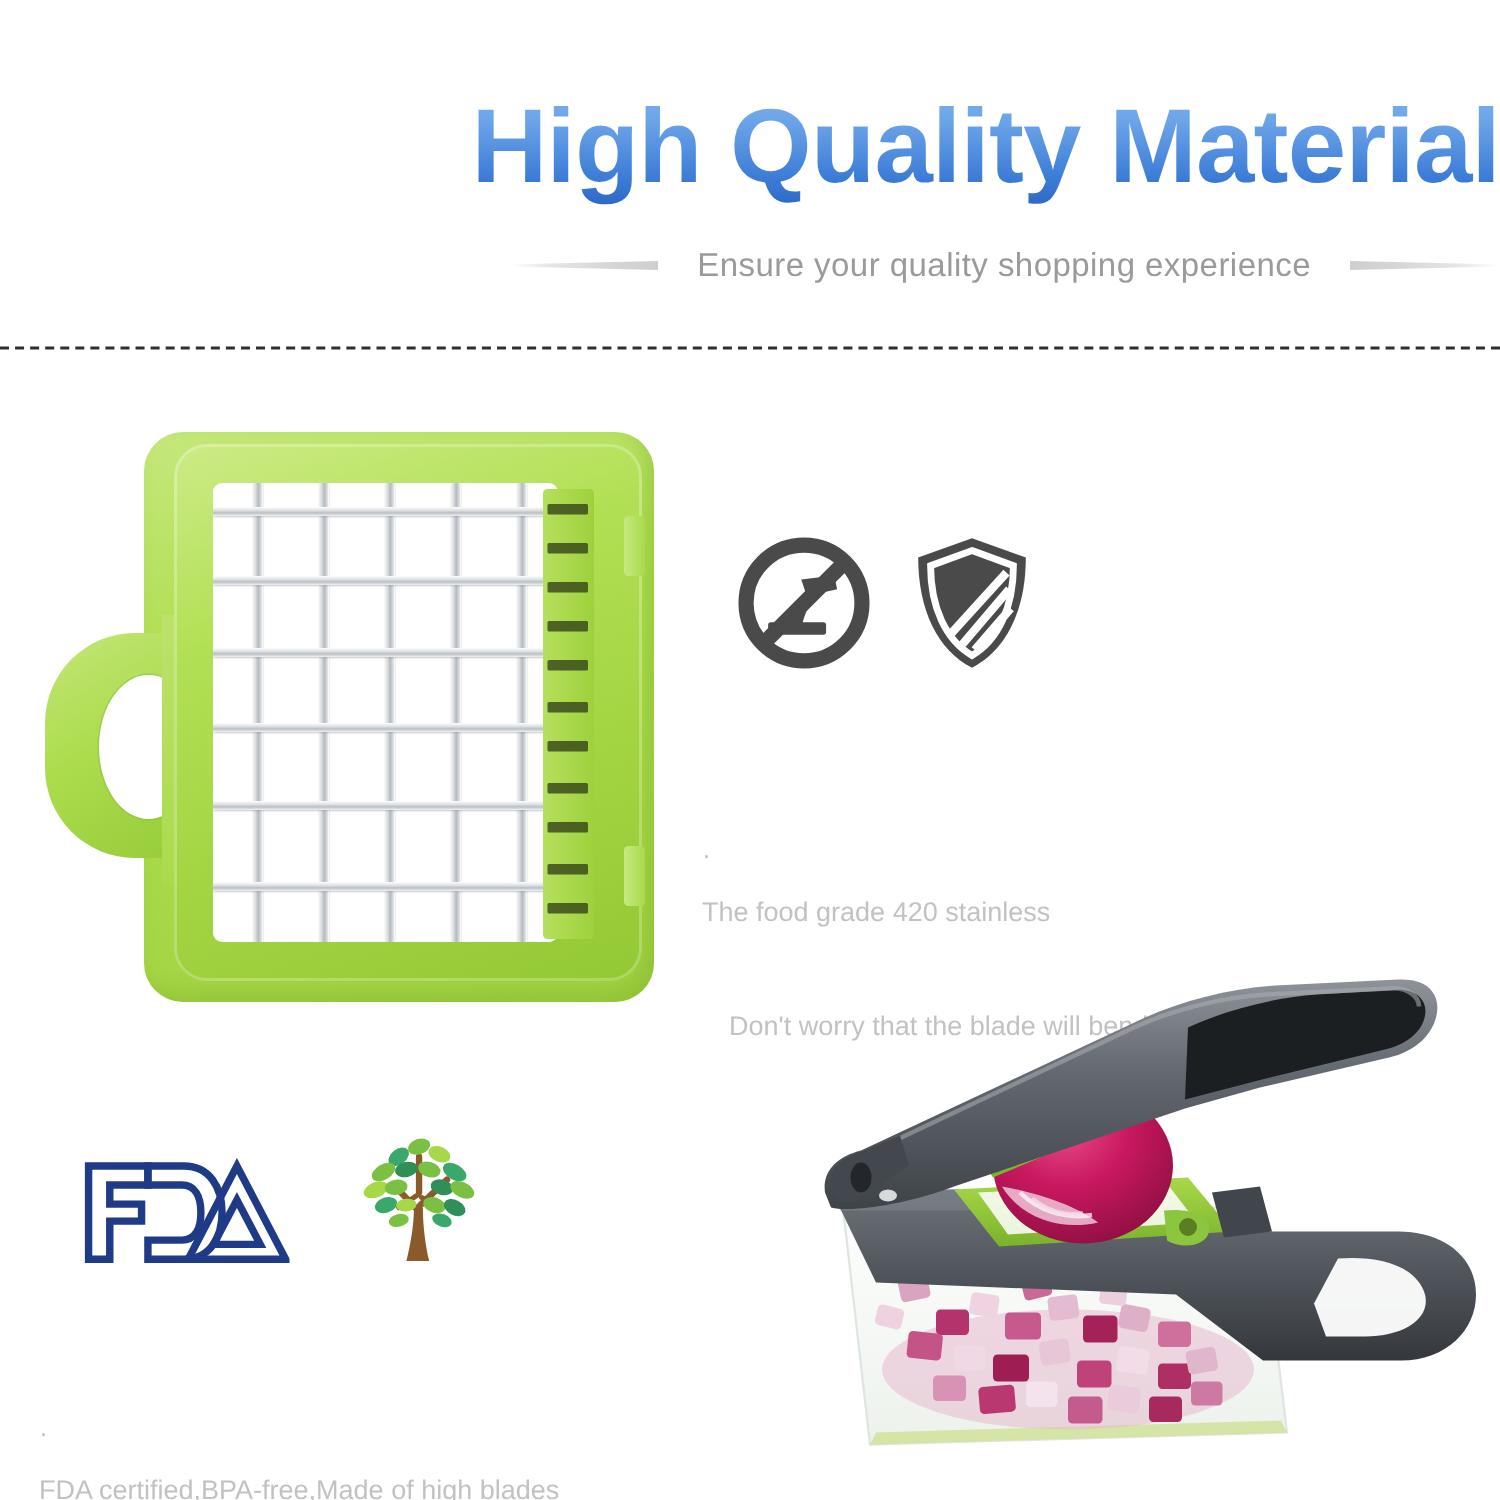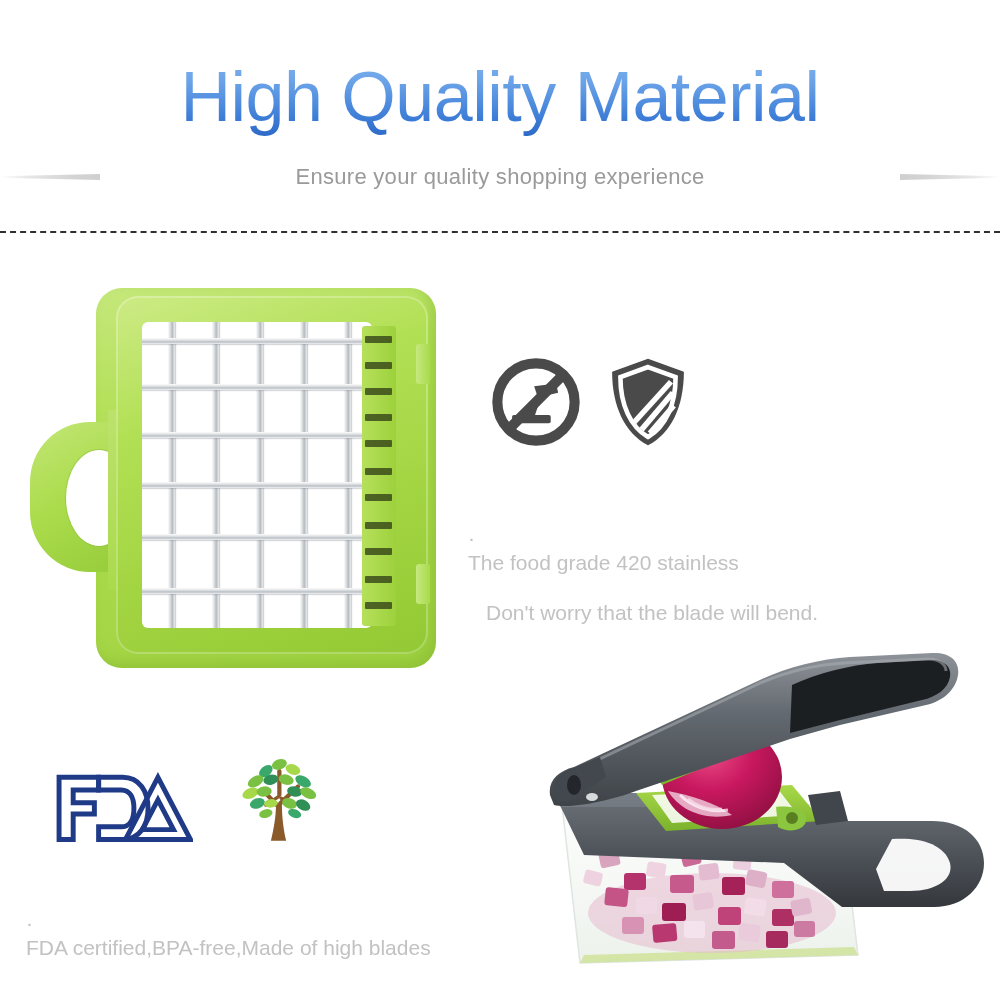--- a/index.html
+++ b/index.html
@@ -20,40 +20,40 @@
   #header {
     position: absolute;
     left: 0; top: 0;
     width: 1000px;
     height: 232px;
   }
   #page-title {
     position: absolute;
     left: 0; top: 54px;
     width: 1000px;
-    text-align: center;
+    text-align: right;
     font-size: 70px;
-    font-weight: normal;
+    font-weight: bold;
     letter-spacing: -0.5px;
     line-height: 86px;
     background: linear-gradient(180deg, #82b6ee 0%, #6ba3e8 32%, #3f7fd8 72%, #2a66c4 100%);
     -webkit-background-clip: text;
     background-clip: text;
     color: transparent;
     -webkit-text-fill-color: transparent;
     white-space: nowrap;
   }
   #subtitle-row {
     position: absolute;
     left: 0; top: 160px;
     width: 1000px;
     height: 34px;
     display: flex;
     align-items: center;
-    justify-content: space-between;
+    justify-content: flex-end;
     gap: 26px;
   }
   .taper {
     width: 100px;
     height: 6px;
   }
   .taper.left {
     background: linear-gradient(90deg, rgba(255,255,255,0) 0%, #e6e6e6 28%, #d4d4d4 72%, #cfcfcf 100%);
     clip-path: polygon(0% 38%, 100% 0%, 100% 100%, 0% 62%);
   }
@@ -71,22 +71,22 @@
     position: absolute;
     left: 0; top: 231px;
     width: 1000px;
     height: 0;
     border-top: 2px dashed #2f2f2f;
   }
 
   
   .body-text {
     color: #c2c2c2;
-    font-size: 21px;
-    line-height: 25px;
+    font-size: 18px;
+    line-height: 38px;
     white-space: pre-line;
   }
   .bullet {
     color: #c2c2c2;
   }
 
   
   #blade-grid-photo {
     position: absolute;
     left: 22px; top: 282px;

